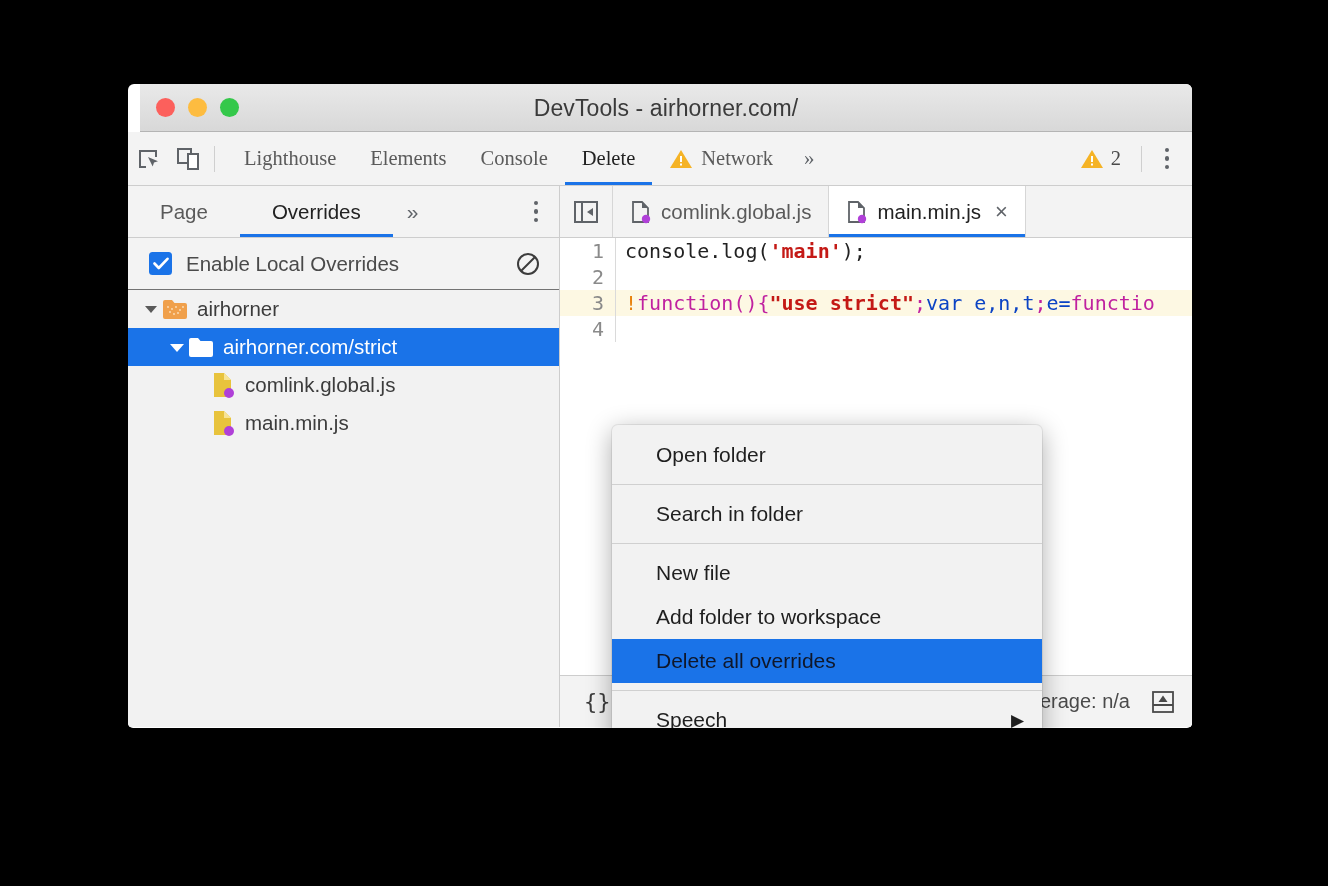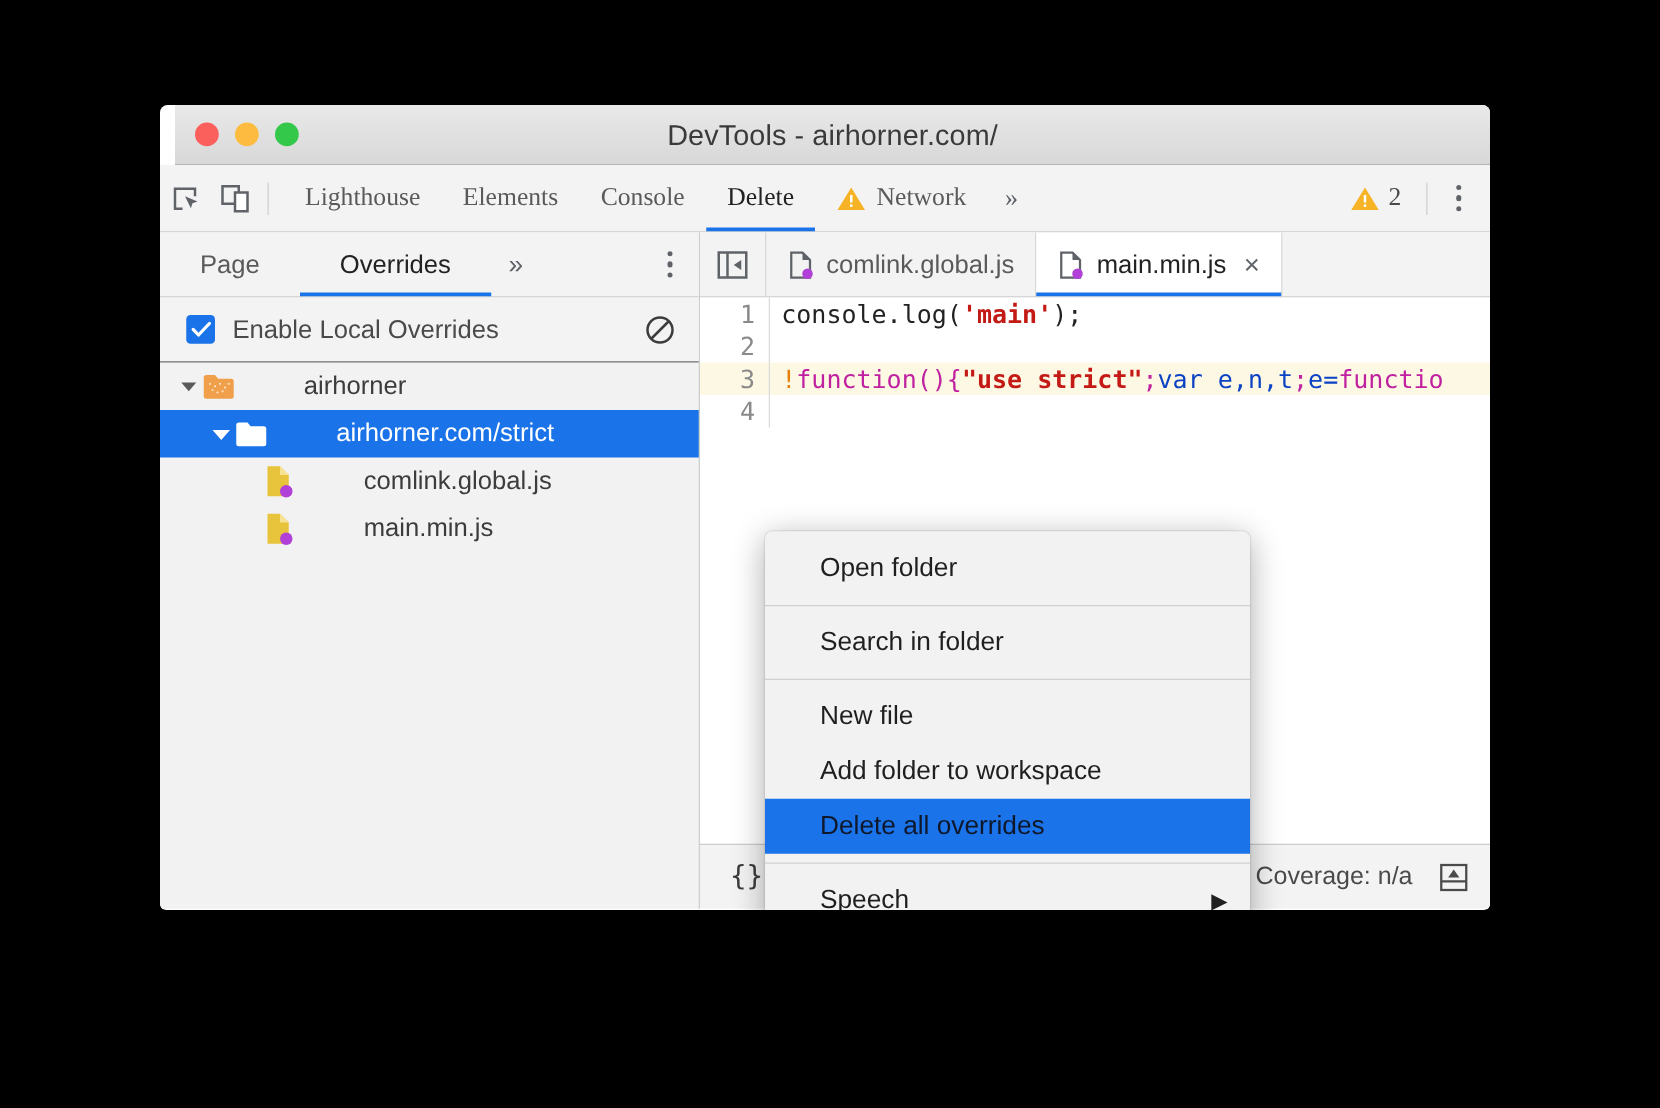--- a/index.html
+++ b/index.html
@@ -224,21 +224,21 @@
     display: flex; align-items: center; justify-content: center;
     flex: none;
   }
   .twisty svg { display:block; }
   .tree-icon {
     width: 26px; height: 26px;
     flex: none;
     display: flex; align-items: center; justify-content: center;
     margin-right: 9px;
   }
-  .tree-label { line-height: 1; margin-left: 46px; }
+  .tree-label { line-height: 1; }
 
   
   #editor-tabs {
     height: 52px;
     background: #f3f3f3;
     border-bottom: 1px solid #cdcdcd;
     display: flex;
     align-items: center;
     box-sizing: border-box;
   }
@@ -346,21 +346,21 @@
     width: 30px; height: 30px;
     display: flex; align-items: center; justify-content: center;
     cursor: default;
   }
 
   
   #context-menu {
     position: absolute;
     left: 484px;
     top: 341px;
-    width: 388px;
+    width: 430px;
     background: #f2f2f2;
     border-radius: 6px;
     box-shadow: 0 6px 26px rgba(0,0,0,0.33), 0 0 0 1px rgba(0,0,0,0.07);
     padding: 8px 0;
     z-index: 50;
     overflow: hidden;
   }
   .menu-item {
     height: 44px;
     display: flex;

